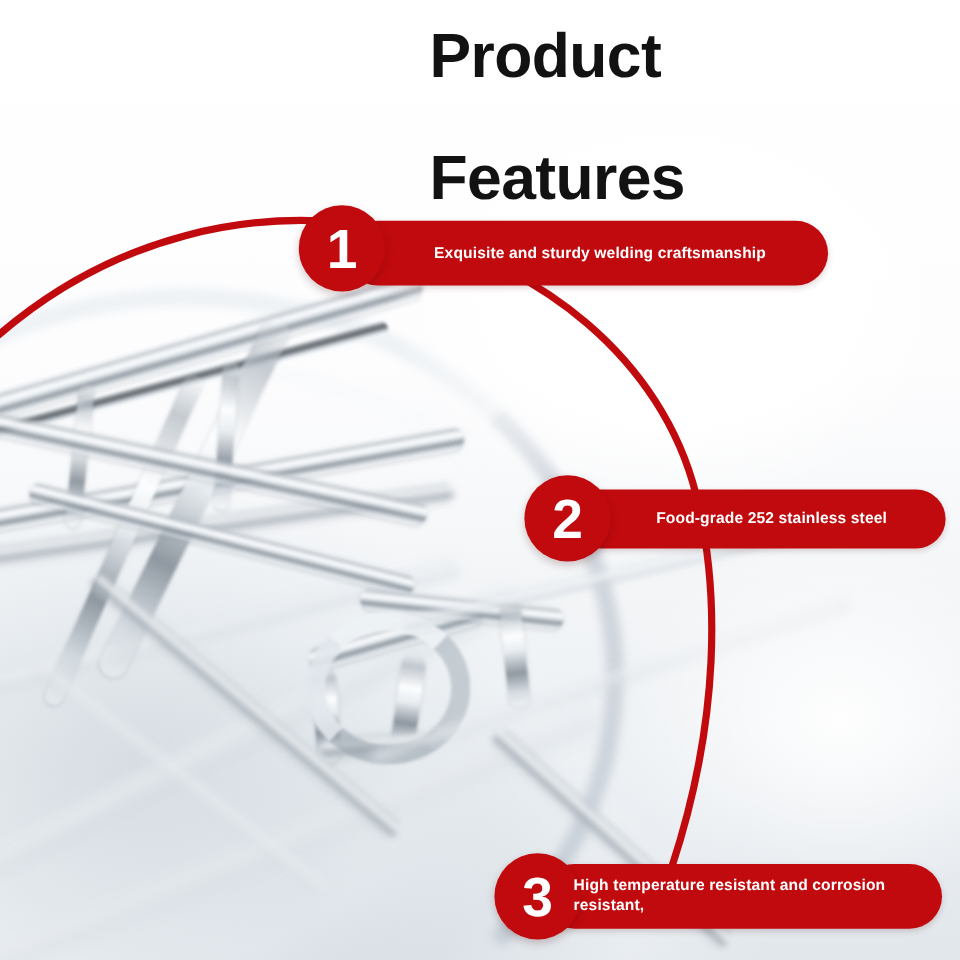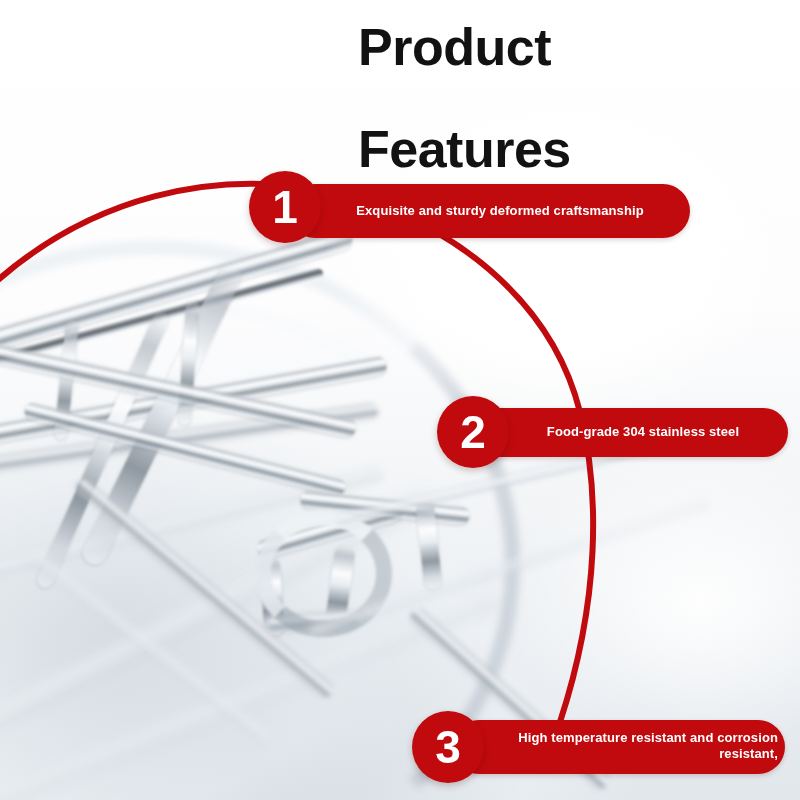--- a/index.html
+++ b/index.html
@@ -135,21 +135,21 @@
     color: #ffffff;
     font-weight: bold;
     font-size: 13px;
     line-height: 1.25;
     letter-spacing: 0.1px;
   }
   .feature-text.center {
     text-align: center;
   }
   .feature-text.left {
-    text-align: right;
+    text-align: left;
   }
 </style>
 </head>
 <body>
 
 <div id="infographic">
 
   <div class="photo">
 
     <div class="wire pale blur5" style="left:-60px; top:600px; width:520px; height:26px; transform: rotate(-27deg);"></div>
@@ -212,31 +212,31 @@
              C 450 218, 552 300, 580 412
              C 600 492, 600 600, 560 722" fill="none" stroke="#C10A0E" stroke-width="6" stroke-linecap="round"></path>
   </svg>
 
   <div class="feature">
     <div class="pill" style="left:288px; top:184px; width:402px; height:54px;"></div>
     <div class="badge" style="left:249px; top:171px;">
       <span>1</span>
     </div>
     <div class="feature-text center" style="left:330px; top:203px; width:340px;">
-      <span>Exquisite and sturdy deformed craftsmanship</span>
+      <span>Exquisite and sturdy welding craftsmanship</span>
     </div>
   </div>
 
   <div class="feature">
     <div class="pill" style="left:476px; top:408px; width:312px; height:49px;"></div>
     <div class="badge" style="left:437px; top:396px;">
       <span>2</span>
     </div>
     <div class="feature-text center" style="left:512px; top:424px; width:262px;">
-      <span>Food-grade 304 stainless steel</span>
+      <span>Food-grade 252 stainless steel</span>
     </div>
   </div>
 
   <div class="feature">
     <div class="pill" style="left:452px; top:720px; width:333px; height:54px;"></div>
     <div class="badge" style="left:412px; top:711px;">
       <span>3</span>
     </div>
     <div class="feature-text left" style="left:478px; top:730px; width:300px;">
       <div>High temperature resistant and corrosion resistant,</div>

